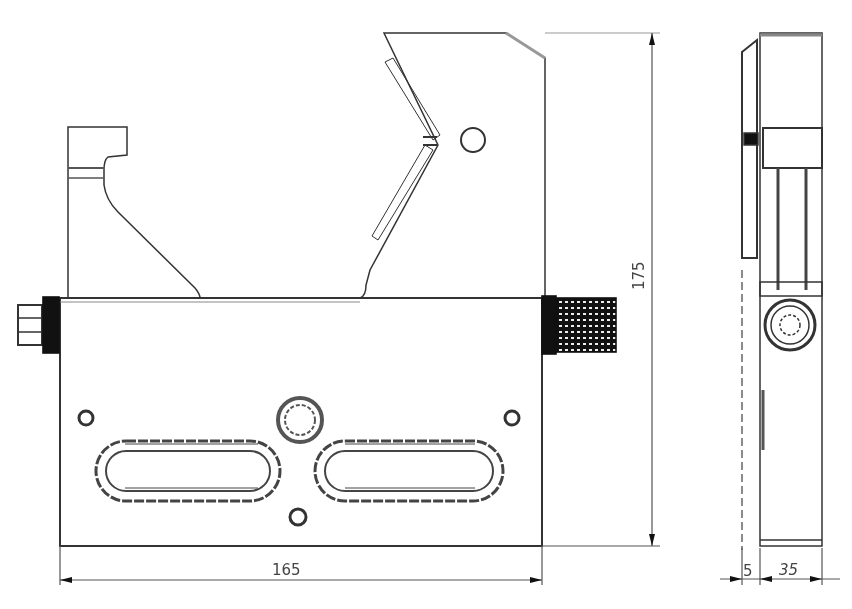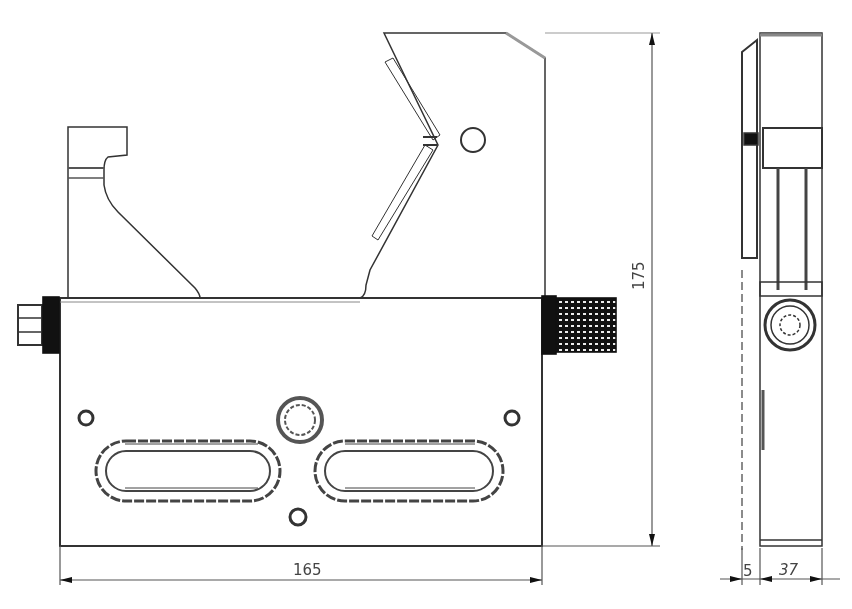--- a/index.html
+++ b/index.html
@@ -1,21 +1,21 @@
 <!DOCTYPE html>
 <html><head>
 <meta charset="utf-8">
 <style>
   html, body { margin: 0; padding: 0; background: #ffffff; }
   body { width: 852px; height: 609px; overflow: hidden; position: relative;
          font-family: "DejaVu Sans", sans-serif; }
   #drawing { position: absolute; left: 0; top: 0; width: 852px; height: 609px; }
   .dim-text { position: absolute; font-family: "DejaVu Sans", sans-serif;
               font-size: 15px; color: #444; line-height: 1; white-space: nowrap; }
-  .dim-165 { left: 293px; top: 563px; }
+  .dim-165 { left: 272px; top: 563px; }
   .dim-175 { left: 632px; top: 290px; transform: rotate(-90deg); transform-origin: left top; }
   .dim-5 { left: 743px; top: 564px; }
   .dim-22 { left: 779px; top: 563px; font-style: italic; }
 </style>
 </head>
 <body>
 
 <svg id="drawing" viewBox="0 0 852 609" xmlns="http://www.w3.org/2000/svg">
   <defs>
     <pattern id="knurl" width="6" height="6" patternUnits="userSpaceOnUse">
@@ -114,13 +114,13 @@
     <circle cx="790" cy="325" r="19" stroke-width="1.5"></circle>
     <circle cx="790" cy="325" r="10" stroke-width="1.5" stroke-dasharray="3 2"></circle>
     <line x1="763" y1="390" x2="763" y2="450" stroke-width="3" stroke="#555"></line>
     <line x1="760" y1="540" x2="822" y2="540"></line>
   </g>
 </svg>
 
 <div class="dim-text dim-165">165</div>
 <div class="dim-text dim-175">175</div>
 <div class="dim-text dim-5">5</div>
-<div class="dim-text dim-22">37</div>
+<div class="dim-text dim-22">35</div>
 
 </body></html>

